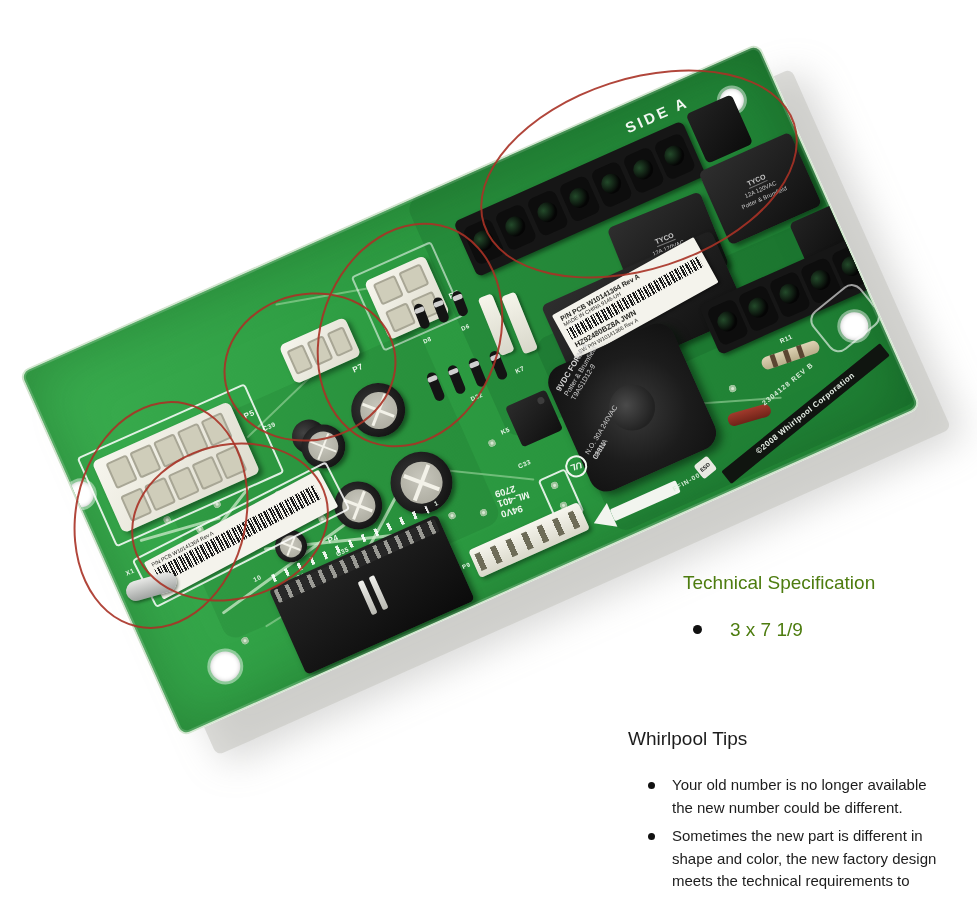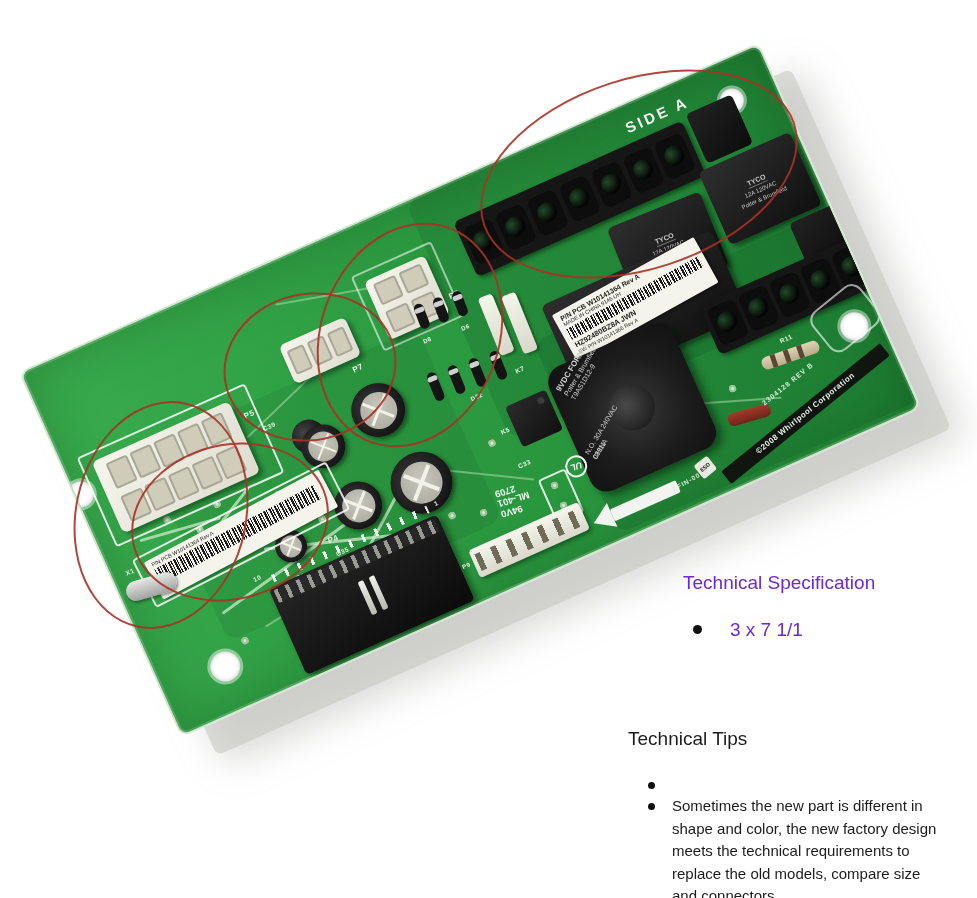--- a/index.html
+++ b/index.html
@@ -105,21 +105,21 @@
        font-weight:bold;text-align:center;line-height:17px;}
   .resistor{background:linear-gradient(#ded3b4,#b9ad8a);border-radius:6px;}
   .resistor i{position:absolute;top:0;width:5px;height:100%;background:#5b4632;}
   .redcyl{background:linear-gradient(#a23a2c,#6f2318);border-radius:6px;}
   .sidelabel{color:#f2f7f2;font-size:15px;font-weight:bold;letter-spacing:3px;}
 
   
   .annot{border:2px solid rgba(168,50,38,.9);border-radius:50%;background:transparent;}
 
   
-  .spec{left:664px;top:572px;width:300px;color:#6d28d9;}
+  .spec{left:664px;top:572px;width:300px;color:#4d7c0f;}
   .spec .title{position:static;display:block;margin-left:19px;font-size:19px;}
   .bullrow{position:static;display:flex;align-items:flex-start;margin-top:25px;}
   .spec .dot{position:static;flex:none;width:9px;height:9px;border-radius:50%;background:#111;margin:6px 28px 0 29px;}
   .spec .btxt{position:static;font-size:19px;}
   .tips{left:628px;top:728px;width:312px;color:#1c1c1c;}
   .tips .title{position:static;display:block;font-size:19px;}
   .tips .bullrow{margin-top:24px;align-items:flex-start;}
   .tips .bullrow + .bullrow{margin-top:6px;}
   .tips .dot{position:static;flex:none;width:7px;height:7px;border-radius:50%;background:#111;margin:8px 17px 0 20px;}
   .tips .btxt{position:static;font-size:15px;line-height:22.5px;}
@@ -360,28 +360,29 @@
   <div class="annot" style="left:475px;top:78px;width:328px;height:192px;transform:rotate(-18deg);"></div>
   <div class="annot" style="left:320px;top:220px;width:180px;height:230px;transform:rotate(20deg);"></div>
   <div class="annot" style="left:223px;top:293px;width:174px;height:148px;transform:rotate(-12deg);"></div>
   <div class="annot" style="left:75px;top:400px;width:172px;height:230px;transform:rotate(12deg);"></div>
   <div class="annot" style="left:130px;top:444px;width:200px;height:156px;transform:rotate(-14deg);"></div>
 
   <div class="spec">
     <span class="title">Technical Specification</span>
     <div class="bullrow">
       <span class="dot"></span>
-      <span class="btxt">3 x 7 1/1</span>
+      <span class="btxt">3 x 7 1/9</span>
     </div>
   </div>
 
   <div class="tips">
-    <span class="title">Technical Tips</span>
+    <span class="title">Whirlpool Tips</span>
     <div class="bullrow">
       <span class="dot"></span>
+      <span class="btxt">Your old number is no longer available the new number could be different.</span>
     </div>
     <div class="bullrow">
       <span class="dot"></span>
       <span class="btxt">Sometimes the new part is different in shape and color, the new factory design meets the technical requirements to replace the old models, compare size and connectors</span>
     </div>
   </div>
 
 </div>
 
 </body></html>

